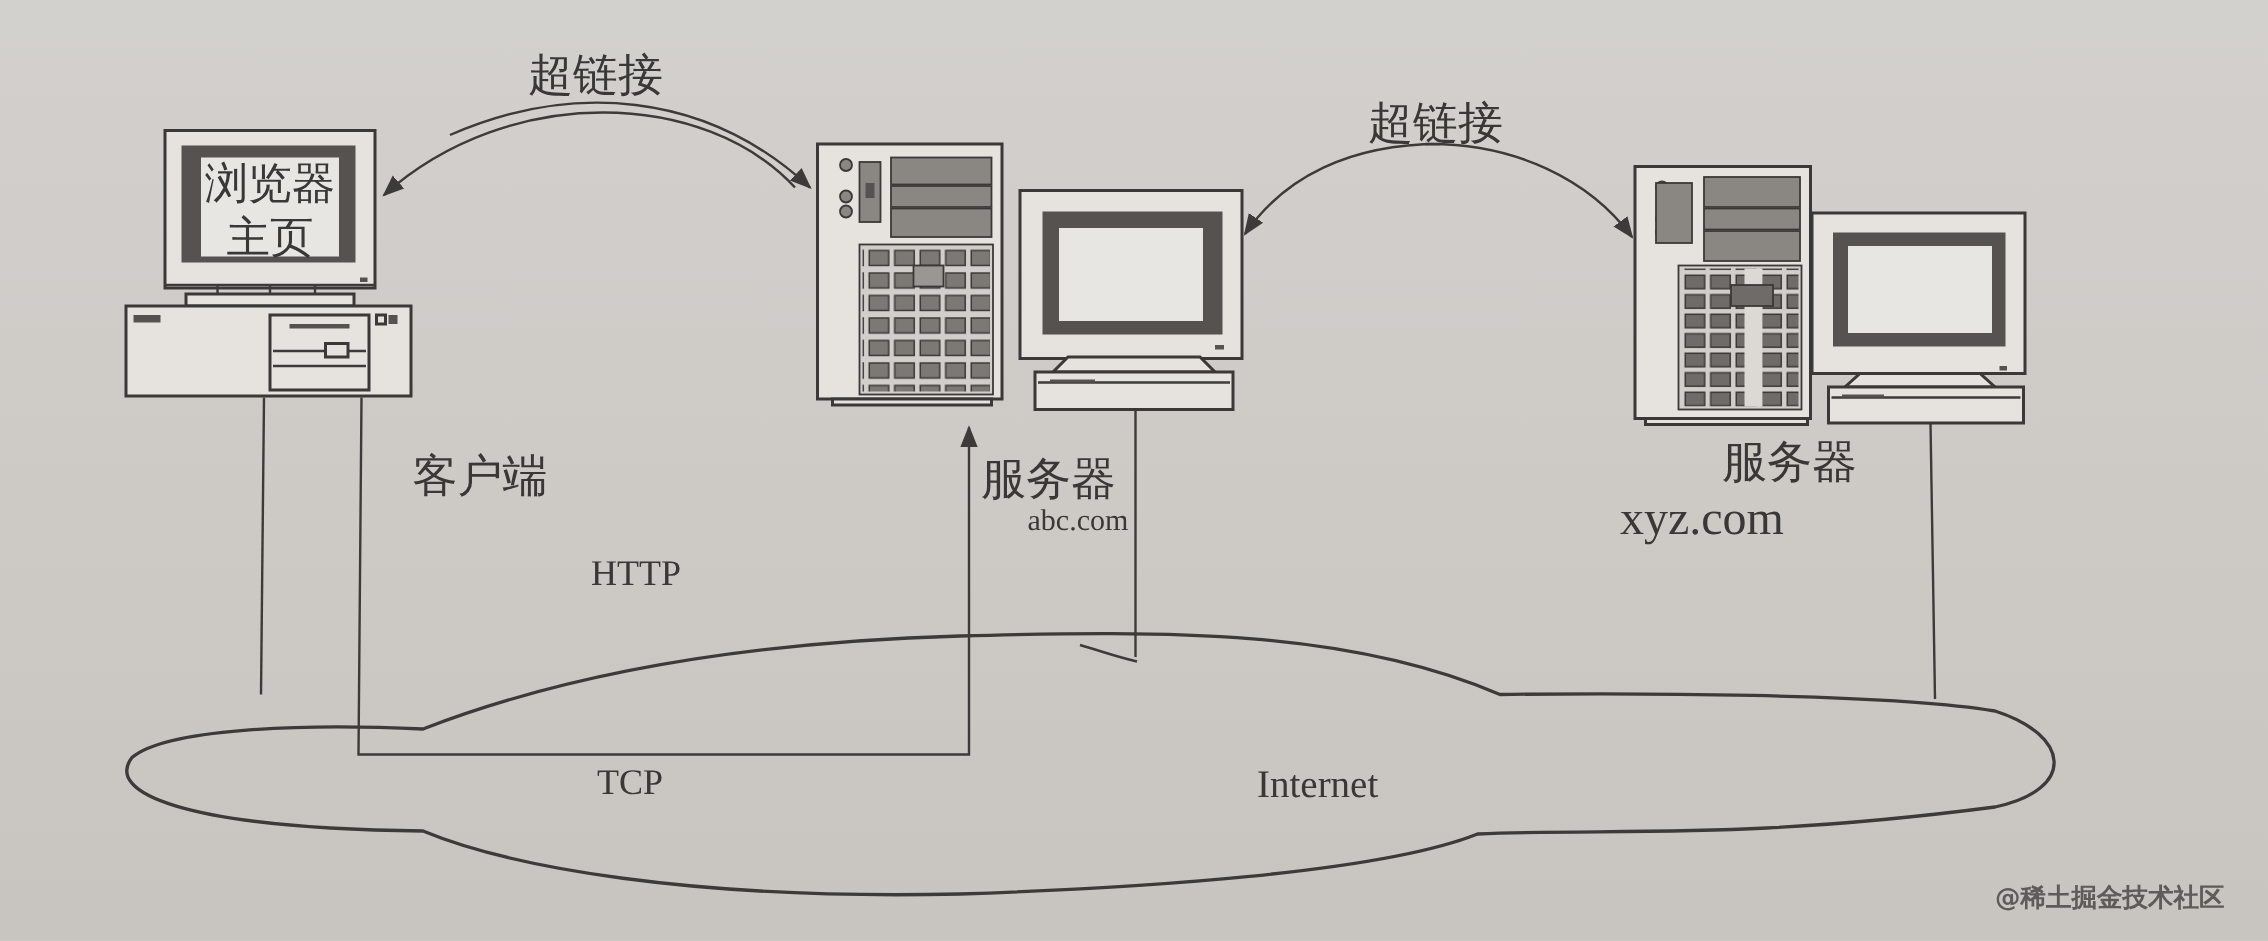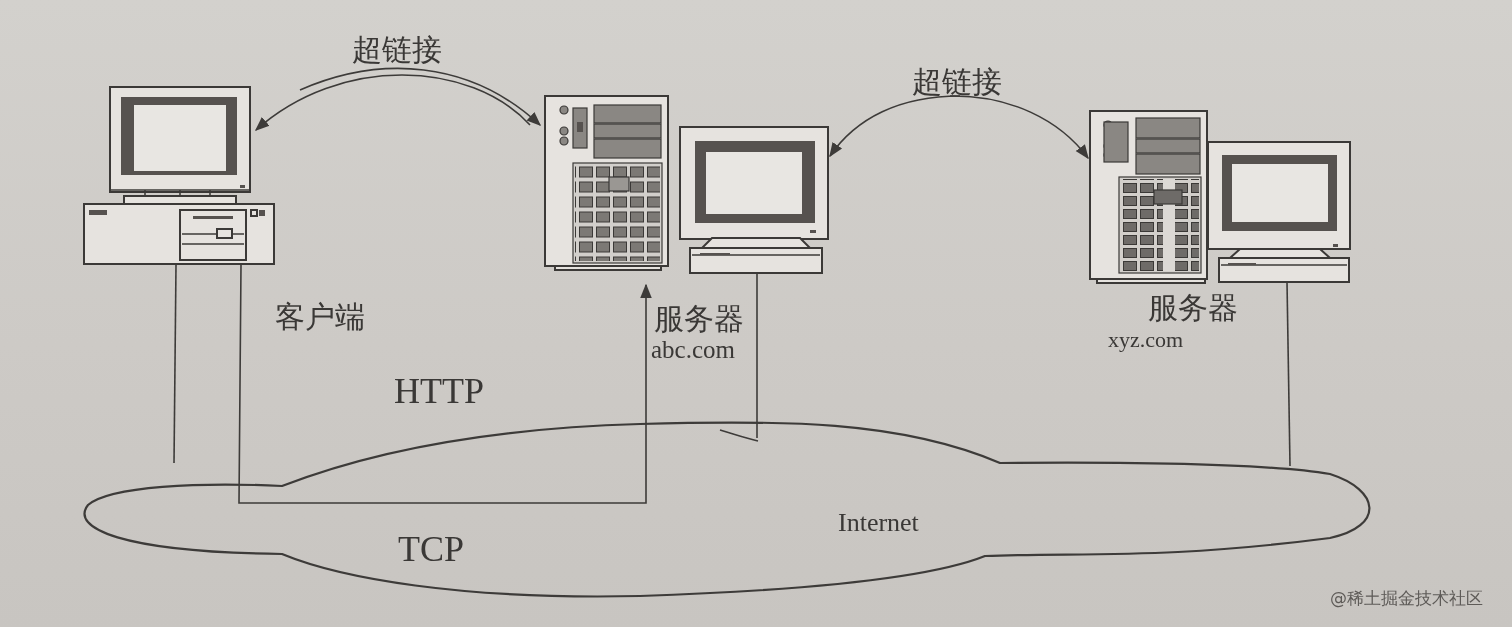--- a/index.html
+++ b/index.html
@@ -18,21 +18,21 @@
     .box { fill: #e6e3df; stroke: #3b3937; stroke-width: 2; }
     .dark { fill: #56524f; }
     .mid { fill: #8a8783; stroke: #3b3937; stroke-width: 1.2; }
     .screen { fill: #e8e6e2; }
     .lbl-cn {
       position: absolute; color: #3a3836;
       font-family: "DejaVu Sans", sans-serif; font-size: 30px; white-space: nowrap;
     }
     .lbl-en {
       position: absolute; color: #3a3836;
-      font-family: "Liberation Serif", "DejaVu Serif", serif; font-size: 36px; white-space: nowrap;
+      font-family: "Liberation Serif", "DejaVu Serif", serif; font-size: 24px; white-space: nowrap;
     }
     .screen-text {
       position: absolute; color: #3a3836;
       font-family: "DejaVu Sans", sans-serif; font-size: 29px; line-height: 36px;
       text-align: center; white-space: nowrap;
     }
     .watermark {
       position: absolute; color: #5e5b58; font-family: "DejaVu Sans", sans-serif;
       font-size: 17px; white-space: nowrap;
     }
@@ -166,30 +166,34 @@
       <rect class="dark" x="1222" y="155" width="115" height="76"></rect>
       <rect class="screen" x="1232" y="164" width="96" height="58"></rect>
       <rect class="dark" x="1333" y="244" width="5" height="3"></rect>
       <path class="box" d="M 1240 249 L 1320 249 L 1330 258 L 1230 258 Z"></path>
       <rect class="box" x="1219" y="258" width="130" height="24"></rect>
       <line class="thin" x1="1221" y1="265" x2="1347" y2="265"></line>
       <rect class="dark" x="1228" y="263" width="28" height="2"></rect>
     </g>
   </svg>
 
+  <div class="screen-text" style="left:135px; top:104px; width:90px;">
+    <div>浏览器</div>
+    <div>主页</div>
+  </div>
 
   <div class="lbl-cn" style="left:352px; top:30px;">超链接</div>
   <div class="lbl-cn" style="left:912px; top:62px;">超链接</div>
 
   <div class="lbl-cn" style="left:265px; top:297px;margin-left:10px;">客户端</div>
 
   <div class="lbl-cn" style="left:654px; top:299px;">服务器</div>
-  <div class="lbl-en" style="left:651px; top:336px; font-size:25px;">abc.com</div>
+  <div class="lbl-en" style="left:685px; top:336px; font-size:20px;">abc.com</div>
 
   <div class="lbl-cn" style="left:1148px; top:288px;">服务器</div>
-  <div class="lbl-en" style="left:1108px; top:327px; font-size:22px;">xyz.com</div>
+  <div class="lbl-en" style="left:1080px; top:327px; font-size:32px;">xyz.com</div>
 
   <div class="lbl-en" style="left:394px; top:370px;">HTTP</div>
-  <div class="lbl-en" style="left:398px; top:509px;margin-top:19px;">TCP</div>
+  <div class="lbl-en" style="left:398px; top:509px;">TCP</div>
   <div class="lbl-en" style="left:838px; top:508px; font-size:26px;">Internet</div>
 
-  <div class="watermark" style="left:1330px; top:587px;">@稀土掘金技术社区</div>
+  <div class="watermark" style="left:1330px; top:587px;font-weight:bold;">@稀土掘金技术社区</div>
 </div>
 
 </body></html>

